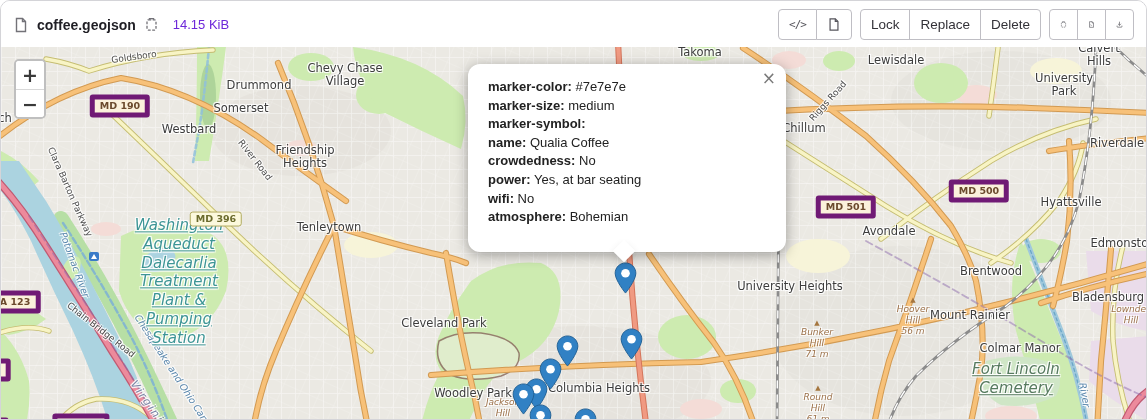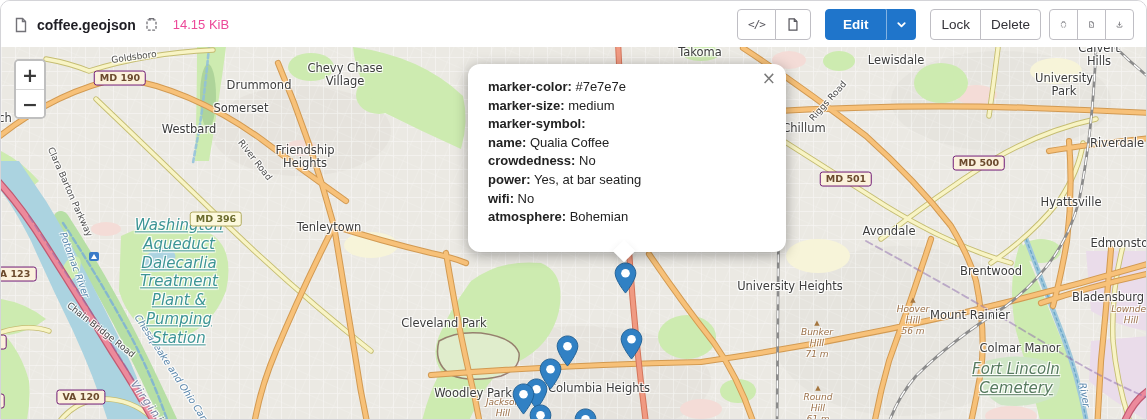--- a/index.html
+++ b/index.html
@@ -4,21 +4,21 @@
 <style>
   html,body{margin:0;padding:0;background:#fff;}
   *{box-sizing:border-box;}
   .stage{position:relative;width:1147px;height:420px;background:#fff;border:1px solid #d4d4d8;
          border-radius:10px 10px 0 0;overflow:hidden;font-family:"Liberation Sans",sans-serif;}
 
   
   .toolbar{position:absolute;top:0;left:0;right:0;height:48px;background:#fff;
            border-bottom:1px solid #d8d8dc;display:flex;align-items:center;padding:0 12px;gap:8px;}
   .fname{font-weight:700;font-size:14px;color:#1f1e24;}
-  .fsize{font-size:13px;color:#ec4899;margin-left:6px;}
+  .fsize{font-size:13px;color:#6d28d9;margin-left:6px;}
   .ticon{display:inline-flex;align-items:center;justify-content:center;color:#737278;}
   .spacer{flex:1;}
   .btn{display:inline-flex;align-items:center;justify-content:center;height:31px;background:#fff;
        border:1px solid #bfbec4;color:#333238;font-size:13.5px;cursor:pointer;padding:0 13px;}
   .seg{display:flex;}
   .seg .btn{border-radius:0;margin-left:-1px;padding:0 10px;}
   .seg .btn:first-child{border-radius:4px 0 0 4px;margin-left:0;}
   .seg .btn:last-child{border-radius:0 4px 4px 0;}
   .codeglyph{font-family:"DejaVu Sans Mono",monospace;font-size:11px;color:#56555c;letter-spacing:-1px;}
   .editgrp{display:flex;margin:0 6px;}
@@ -41,21 +41,21 @@
   .lbl.place{font-size:11.5px;color:#3c3c3c;}
   .lbl.peak{font-size:9px;color:#9c7149;line-height:1.2;font-style:italic;}
   .lbl.tri{font-size:7px;color:#a5763f;text-shadow:none;}
   .lbl.water{font-size:9.5px;font-style:italic;color:#5a87ad;}
   .lbl.state{font-size:11px;font-style:italic;color:#7d88a8;letter-spacing:2px;}
   .lbl.area{font-size:15px;font-style:italic;color:#3d9595;line-height:1.25;text-decoration:underline;}
   .lbl.area.green{color:#567a5e;}
   .lbl.road{font-size:9px;color:#4d4d4d;}
   .lbl.shield{font-family:"DejaVu Sans",sans-serif;font-size:9.5px;font-weight:700;white-space:nowrap;
               padding:1px 5px;border-radius:3px;text-shadow:none;}
-  .lbl.shield.tan{background:#fbf1dc;border:1px solid #701a75;color:#6b4a2d;}
+  .lbl.shield.tan{background:#fbf1dc;border:5px solid #701a75;color:#6b4a2d;margin-top:28px;}
   .lbl.shield.yellow{background:#fcf9dd;border:1px solid #b0aa5e;color:#6b6b2d;}
 
   .pin{position:absolute;width:23px;height:32px;cursor:pointer;}
   .poi-glyph{position:absolute;width:10px;height:9px;background:#3a7bc8;border-radius:2px;}
   .poi-glyph:after{content:"";position:absolute;left:2px;top:2px;border-left:3px solid transparent;
                    border-right:3px solid transparent;border-bottom:5px solid #fff;}
 
   
   .popup{position:absolute;background:#fff;border-radius:12px;box-shadow:0 3px 14px rgba(0,0,0,.35);
          font-size:13px;line-height:18.6px;color:#222;padding:14px 20px 10px;z-index:600;}
@@ -103,31 +103,24 @@
       <button class="btn">
         <span class="ticon">
           <svg width="14" height="15" viewBox="0 0 16 16" fill="none" stroke="#56555c" stroke-width="1.4">
             <path d="M3.5 1.5h6l3 3v10h-9z"></path>
               <path d="M9.5 1.5v3h3"></path>
           </svg>
         </span>
       </button>
     </span>
 
-    <span class="editgrp">
-      <button class="btn edit-main">Edit</button>
-      <button class="btn edit-caret">
-        <svg width="11" height="11" viewBox="0 0 12 12" fill="none" stroke="#fff" stroke-width="2" stroke-linecap="round" stroke-linejoin="round">
-          <path d="M2.5 4.5 6 8l3.5-3.5"></path>
-        </svg>
-      </button>
-    </span>
 
     <span class="seg">
       <button class="btn">Lock</button>
+      <button class="btn">Replace</button>
       <button class="btn">Delete</button>
     </span>
 
     <span class="seg">
       <button class="btn icobtn">
         <svg width="15" height="15" viewBox="0 0 16 16" fill="none" stroke="#56555c" stroke-width="1.4">
           <rect x="3.2" y="3" width="9.6" height="11" rx="1.5" stroke-dasharray="3 1.6"></rect>
           <path d="M5.8 3V1.8h4.4V3"></path>
         </svg>
       </button>

